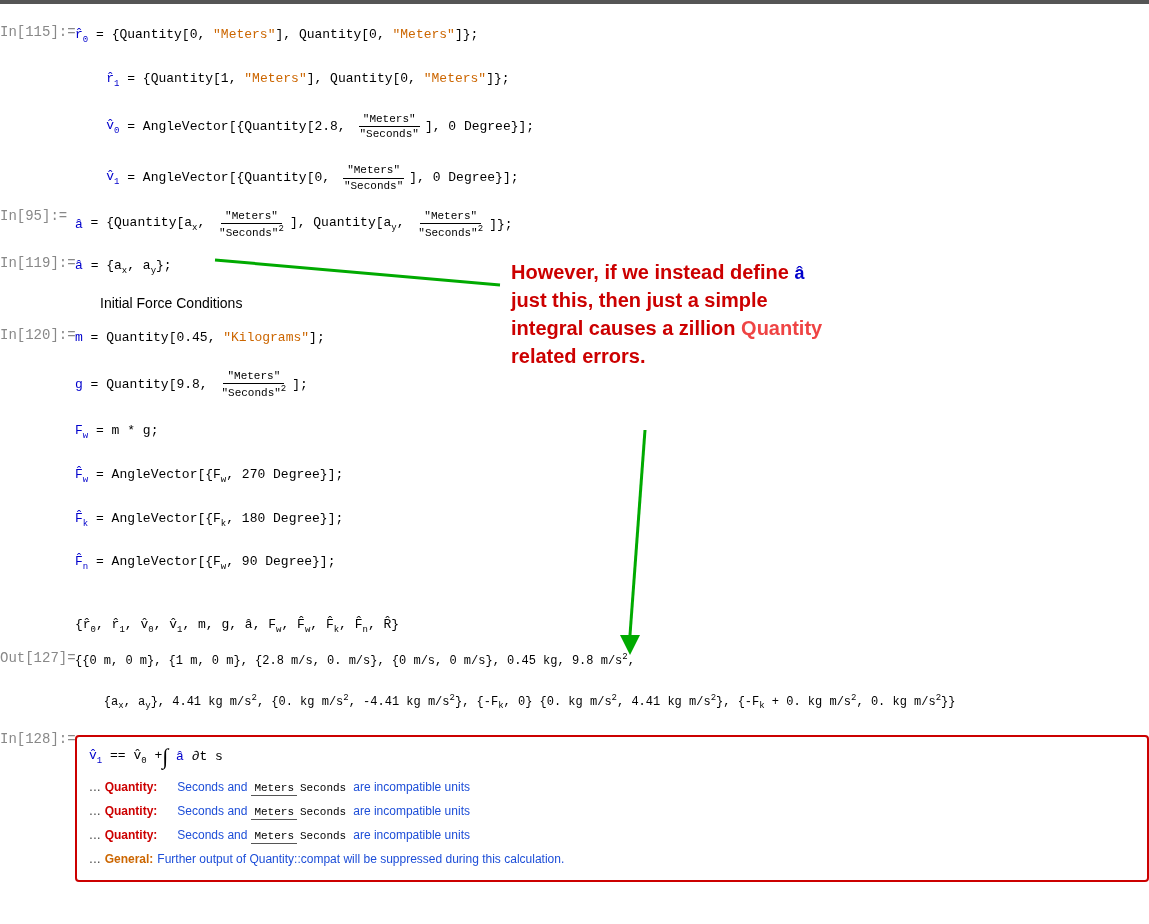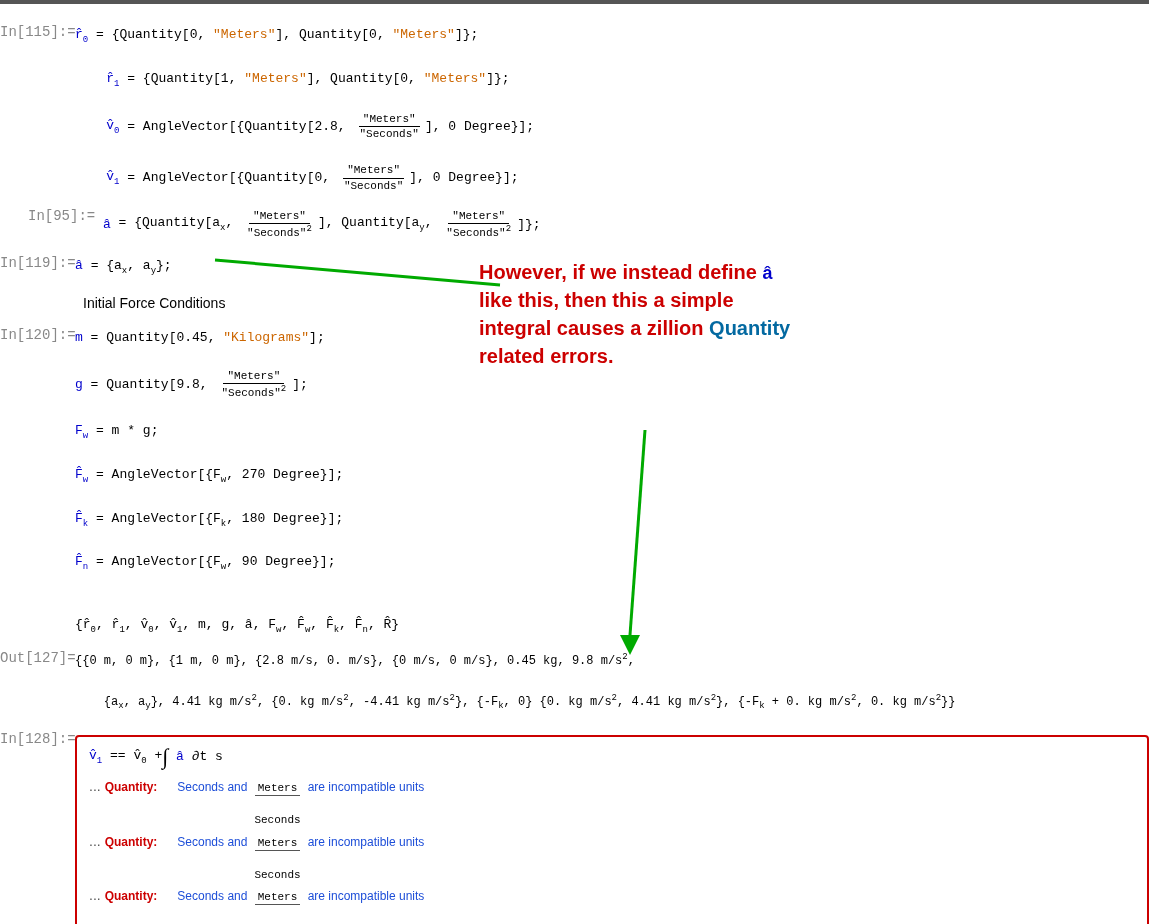--- a/index.html
+++ b/index.html
@@ -79,37 +79,37 @@
       padding: 0 4px;
       line-height: 1.3;
     }
 
     
     .section-title {
       font-family: Arial, sans-serif;
       font-size: 14px;
       font-weight: normal;
       color: #000;
-      margin-left: 8px;
+      margin-left: 25px;
     }
 
     
     .annotation-box {
       position: absolute;
       top: 248px;
-      left: 463px;
+      left: 495px;
       width: 640px;
       padding: 10px 16px;
       font-family: Arial, sans-serif;
       font-size: 20px;
       font-weight: bold;
       line-height: 1.4;
     }
     .anno-red { color: #cc0000; }
-    .anno-black { color: #0369a1; }
+    .anno-black { color: #ef4444; }
 
     
     .svg-overlay {
       position: absolute;
       top: 0;
       left: 0;
       width: 1149px;
       height: 924px;
       pointer-events: none;
     }
@@ -128,27 +128,25 @@
       margin: 3px 0;
       font-family: Arial, sans-serif;
       font-size: 12px;
     }
     .error-dot { color: #555; margin-right: 4px; font-size: 14px; }
     .error-label-quantity { color: #cc0000; font-weight: bold; margin-right: 20px; }
     .error-label-general { color: #cc6600; font-weight: bold; margin-right: 4px; }
     .error-text { color: #1d4ed8; }
     .error-frac {
       display: inline-flex;
-      flex-direction: column;
-      align-items: center;
+      flex-direction: row;
       vertical-align: middle;
       margin: 0 4px;
       font-size: 11px;
       font-family: 'Courier New', monospace;
-      gap: 17px;
     }
     .error-frac-num {
       border-bottom: 1px solid #555;
       padding: 0 3px;
       line-height: 1.3;
     }
     .error-frac-den {
       padding: 0 3px;
       line-height: 1.3;
     }
@@ -210,21 +208,21 @@
         <span class="code-black">&nbsp;= AngleVector[{Quantity[0,&nbsp;</span>
         <span class="frac">
           <span class="frac-num">"Meters"</span>
           <span class="frac-den">"Seconds"</span>
         </span>
         <span class="code-black">], 0 Degree}];</span>
       </span>
     </div>
   </div>
 
-  <div class="cell-row" style="margin-top:6px;margin-left:28px;">
+  <div class="cell-row" style="margin-top:6px;">
     <div class="cell-label">In[95]:=</div>
     <div class="cell-content">
       <span class="math-line inline-code" style="display:flex; align-items:center;">
         <span class="code-blue">â</span>
         <span class="code-black">&nbsp;= {Quantity[a<sub>x</sub>,&nbsp;</span>
         <span class="frac">
           <span class="frac-num">"Meters"</span>
           <span class="frac-den">"Seconds"<sup>2</sup></span>
         </span>
         <span class="code-black">], Quantity[a<sub>y</sub>,&nbsp;</span>
@@ -358,20 +356,20 @@
           <span class="error-label-general">General:</span>
           <span class="error-text">Further output of Quantity::compat will be suppressed during this calculation.</span>
         </div>
       </div>
     </div>
   </div>
 
   <div class="annotation-box">
     <span class="anno-red">However, if we instead define </span><span class="code-blue" style="font-size:18px;">â</span>
     <br>
-    <span class="anno-red">like this, then this a simple</span>
+    <span class="anno-red">just this, then just a simple</span>
     <br>
     <span class="anno-red">integral causes a zillion </span><span class="anno-black">Quantity</span>
     <br>
     <span class="anno-red">related errors.</span>
   </div>
 
 </div>
 
 </body></html>

